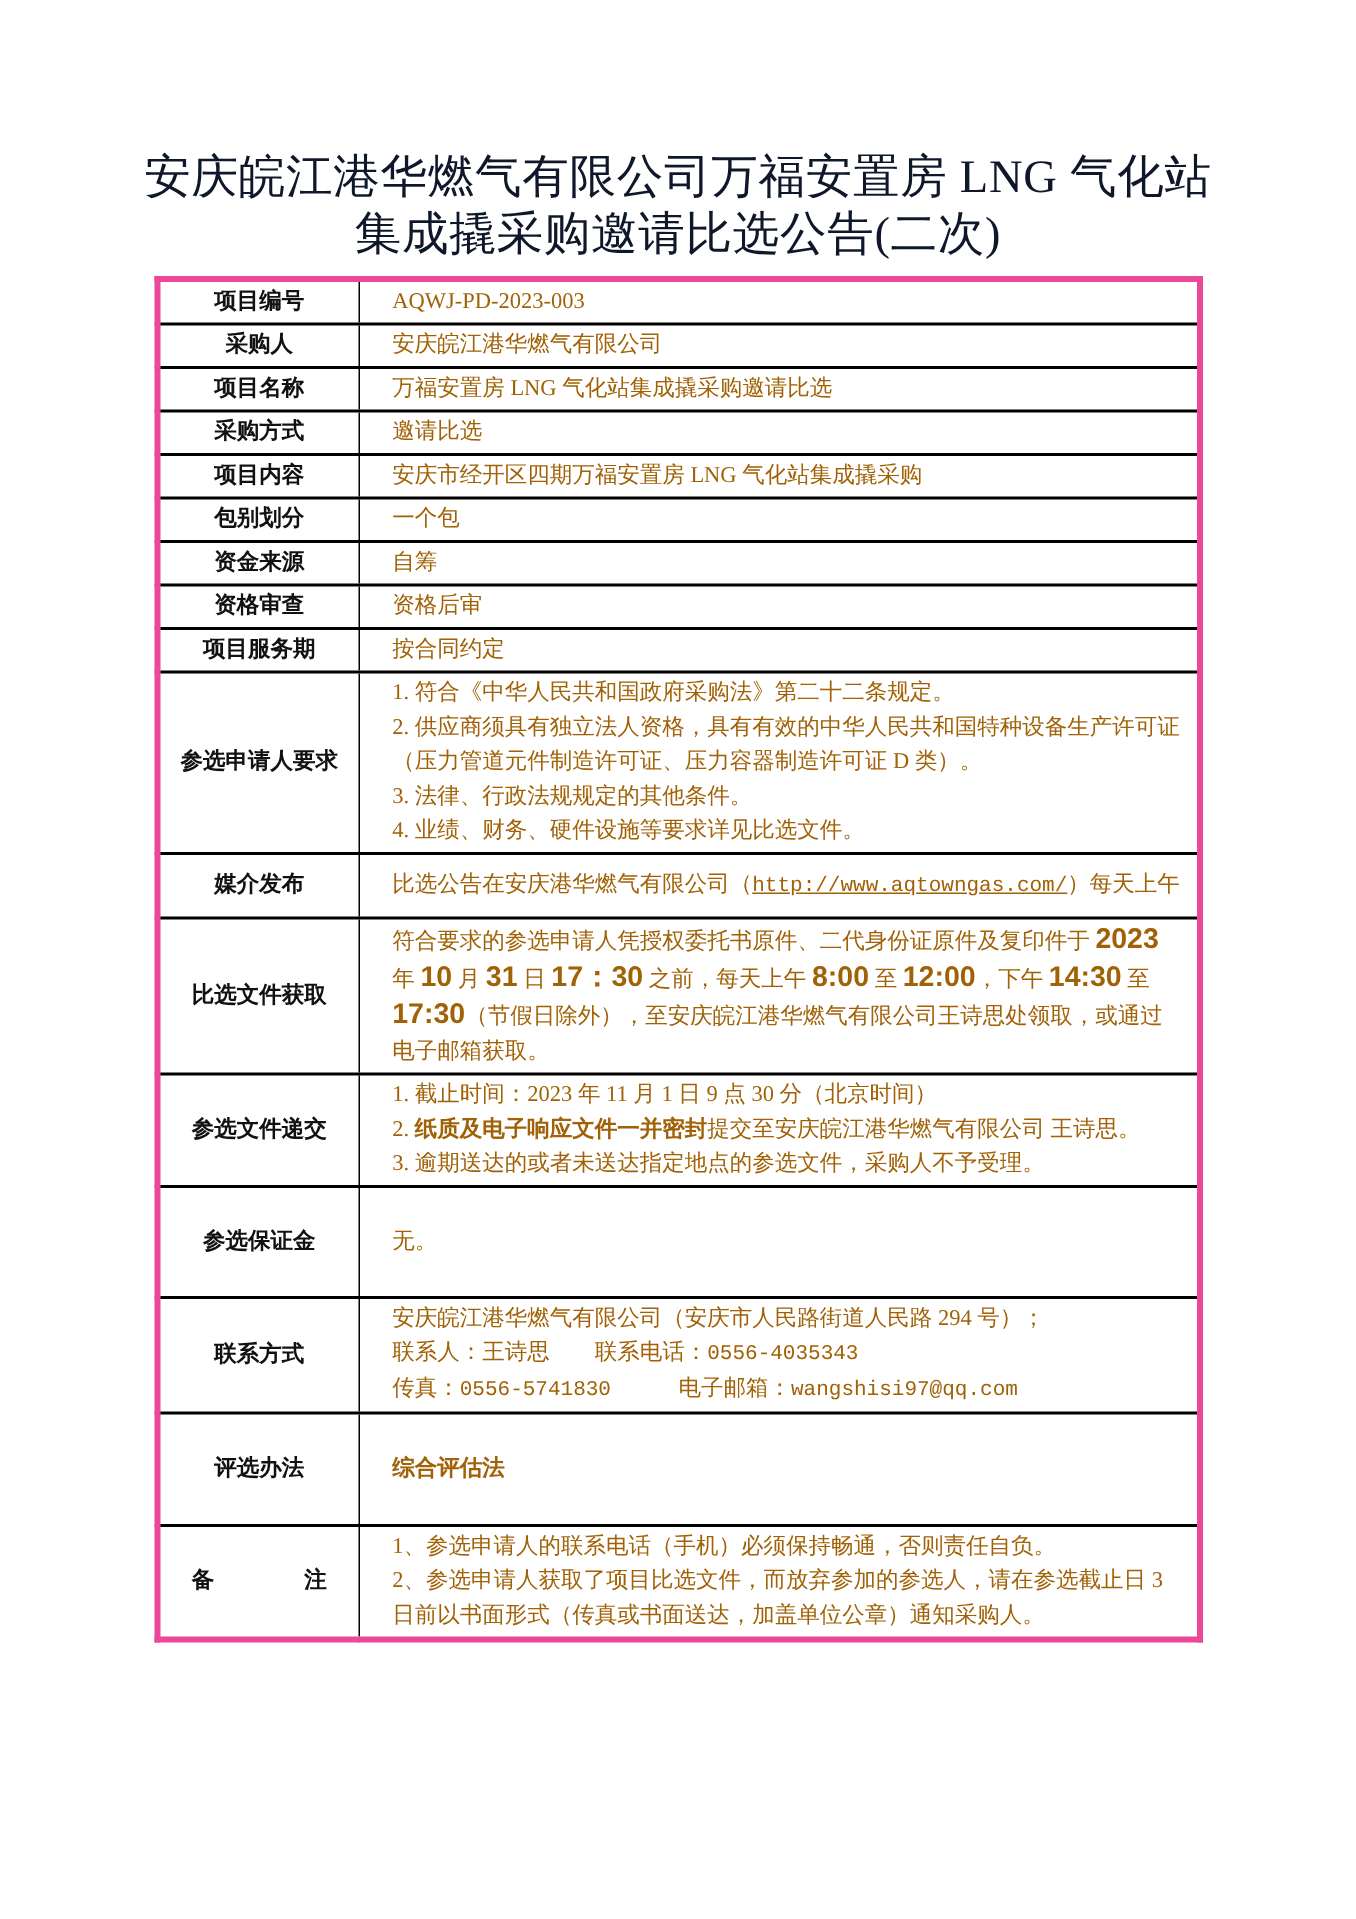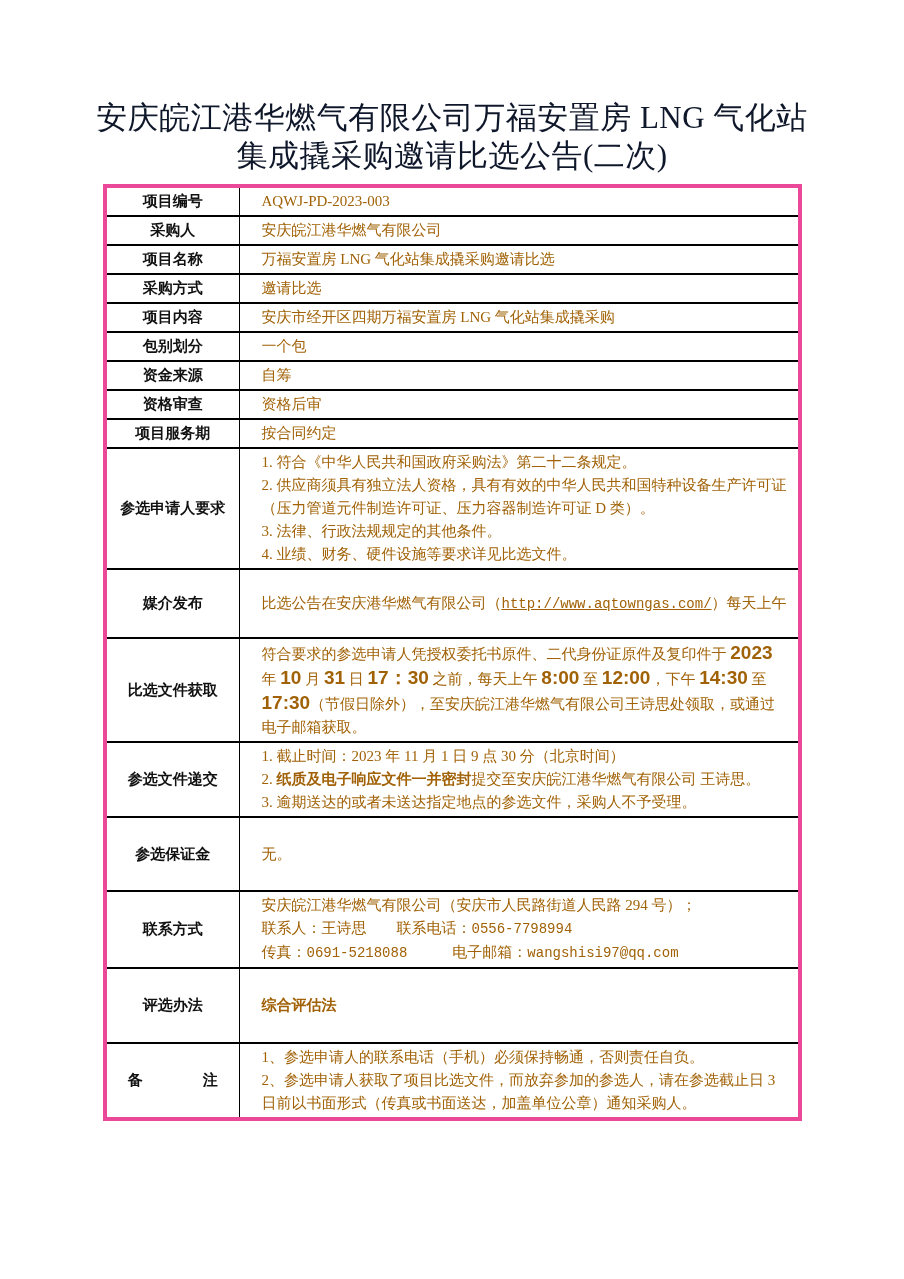--- a/index.html
+++ b/index.html
@@ -33,21 +33,21 @@
     padding:2px 8px 2px 22px; color:#a16207;
   }
   .line { min-height:23px; }
   .seg-bold { font-weight:700; }
   .seg-sans { font-family:"Liberation Sans", sans-serif; font-size:19px; }
   .seg-mono { font-family:"Liberation Mono", monospace; font-size:14px; }
   .seg-underline { text-decoration:underline; }
   
   .doc tr:nth-child(-n+9) { height:24px; }
   .doc tr:nth-child(10) { height:115px; }
-  .doc tr:nth-child(11) { height:69px;margin-top:29px; }
+  .doc tr:nth-child(11) { height:43px;margin-top:29px; }
   .doc tr:nth-child(12) { height:82px; }
   .doc tr:nth-child(13) { height:70px; }
   .doc tr:nth-child(14) { height:74px; }
   .doc tr:nth-child(15) { height:28px; }
   .doc tr:nth-child(16) { height:75px; }
   .doc tr:nth-child(17) { height:27px; }
   .doc tr:nth-child(18) { height:88px; }
 </style>
 </head>
 <body>
@@ -145,22 +145,22 @@
         <tr>
           <td class="label-cell">参选保证金</td>
           <td class="value-cell">
             <div class="line"><span>无。</span></div>
           </td>
         </tr>
         <tr>
           <td class="label-cell">联系方式</td>
           <td class="value-cell">
             <div class="line"><span>安庆皖江港华燃气有限公司（安庆市人民路街道人民路 294 号）；</span></div>
-            <div class="line"><span>联系人：王诗思　　联系电话：</span><span class="seg-mono">0556-7798994</span></div>
-            <div class="line"><span>传真：</span><span class="seg-mono">0691-5218088</span><span>　　　电子邮箱：</span><span class="seg-mono">wangshisi97@qq.com</span></div>
+            <div class="line"><span>联系人：王诗思　　联系电话：</span><span class="seg-mono">0556-4035343</span></div>
+            <div class="line"><span>传真：</span><span class="seg-mono">0556-5741830</span><span>　　　电子邮箱：</span><span class="seg-mono">wangshisi97@qq.com</span></div>
           </td>
         </tr>
         <tr>
           <td class="label-cell">评选办法</td>
           <td class="value-cell">
             <div class="line"><span class="seg-bold">综合评估法</span></div>
           </td>
         </tr>
         <tr>
           <td class="label-cell">备　　　　注</td>

